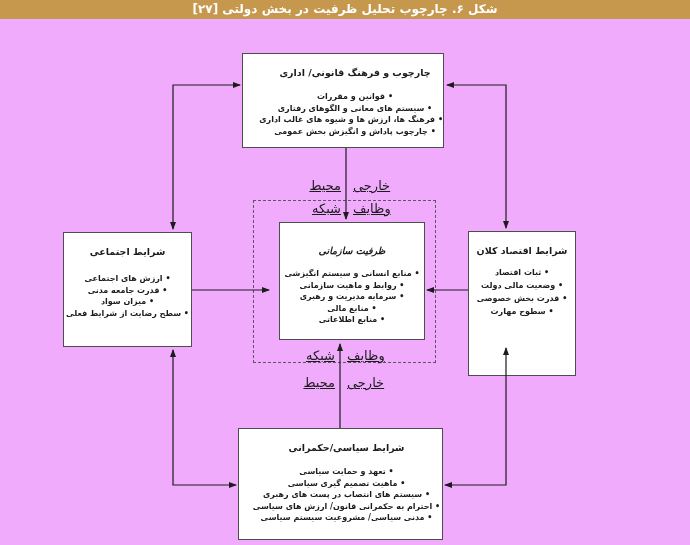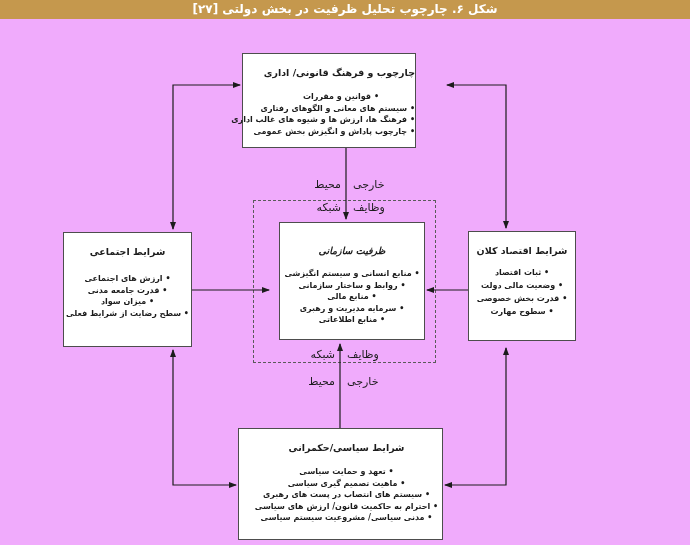--- a/index.html
+++ b/index.html
@@ -14,35 +14,35 @@
 
   .box {
     position:absolute; background:#ffffff; border:1px solid #4d4d4d;
     box-sizing:border-box; direction:rtl; text-align:center; color:#1c1c1c;
   }
   .box-title { font-weight:bold; font-size:9.5px; margin-top:13px; white-space:nowrap; }
   .bullets { margin-top:13px; font-size:8px; line-height:11.5px; }
   .bullet { white-space:nowrap;font-weight:bold; }
   .bullet::before { content:"\2022\00a0"; }
 
-  #top-box    { left:242px; top:53px;  width:174px; height:95px;padding-left:24px; }
+  #top-box    { left:242px; top:53px;  width:202px; height:95px;padding-left:24px; }
   #left-box   { left:63px;  top:232px; width:129px; height:115px; }
-  #right-box  { left:468px; top:231px; width:108px; height:110px; }
+  #right-box  { left:468px; top:231px; width:108px; height:145px; }
   #bottom-box { left:238px; top:428px; width:205px; height:112px;padding-left:12px; }
 
   #dashed-box { position:absolute; left:253px; top:200px; width:183px; height:163px;
                 border:1px dashed #5a5a5a; box-sizing:border-box; }
   #inner-box  { left:279px; top:222px; width:146px; height:118px; }
   #inner-box .box-title { margin-top:22px;font-style:italic; }
   #inner-box .bullets   { margin-top:12px;text-align:center; }
   #right-box .bullets   { margin-top:10px; line-height:13px; }
   #left-box .bullets    { margin-top:16px; }
 
   .blabel {
-    position:absolute; font-size:11px; color:#1c1c1c; direction:rtl; white-space:nowrap;
+    position:absolute; font-size:13px; color:#1c1c1c; direction:rtl; white-space:nowrap;text-decoration:underline;
   }
   svg.arrows { position:absolute; left:0; top:0; pointer-events:none; }
 </style>
 </head>
 <body>
 
 <div id="canvas">
 
   <div class="titlebar">
     <span>شکل ۶. چارچوب تحلیل ظرفیت در بخش دولتی [۲۷]</span>
@@ -77,34 +77,34 @@
         <div class="bullet">وضعیت مالی دولت</div>
         <div class="bullet">قدرت بخش خصوصی</div>
         <div class="bullet">سطوح مهارت</div>
       </div>
   </div>
 
   <div id="inner-box" class="box">
     <div class="box-title">ظرفیت سازمانی</div>
     <div class="bullets">
         <div class="bullet">منابع انسانی و سیستم انگیزشی</div>
-        <div class="bullet">روابط و ساختار سازمانی</div>
+        <div class="bullet">روابط و ماهیت سازمانی</div>
+        <div class="bullet">سرمایه مدیریت و رهبری</div>
         <div class="bullet">منابع مالی</div>
-        <div class="bullet">سرمایه مدیریت و رهبری</div>
         <div class="bullet">منابع اطلاعاتی</div>
       </div>
   </div>
 
   <div id="bottom-box" class="box">
     <div class="box-title">شرایط سیاسی/حکمرانی</div>
     <div class="bullets">
         <div class="bullet">تعهد و حمایت سیاسی</div>
         <div class="bullet">ماهیت تصمیم گیری سیاسی</div>
         <div class="bullet">سیستم های انتصاب در پست های رهبری</div>
-        <div class="bullet">احترام به حاکمیت قانون/ ارزش های سیاسی</div>
+        <div class="bullet">احترام به حکمرانی قانون/ ارزش های سیاسی</div>
         <div class="bullet">مدنی سیاسی/ مشروعیت سیستم سیاسی</div>
       </div>
   </div>
 
   <span class="blabel" style="right:349px; top:178px;">محیط</span>
   <span class="blabel" style="left:353px;  top:178px;">خارجی</span>
   <span class="blabel" style="right:349px; top:201px;">شبکه</span>
   <span class="blabel" style="left:353px;  top:201px;">وظایف</span>
 
   <span class="blabel" style="right:355px; top:348px;">شبکه</span>

